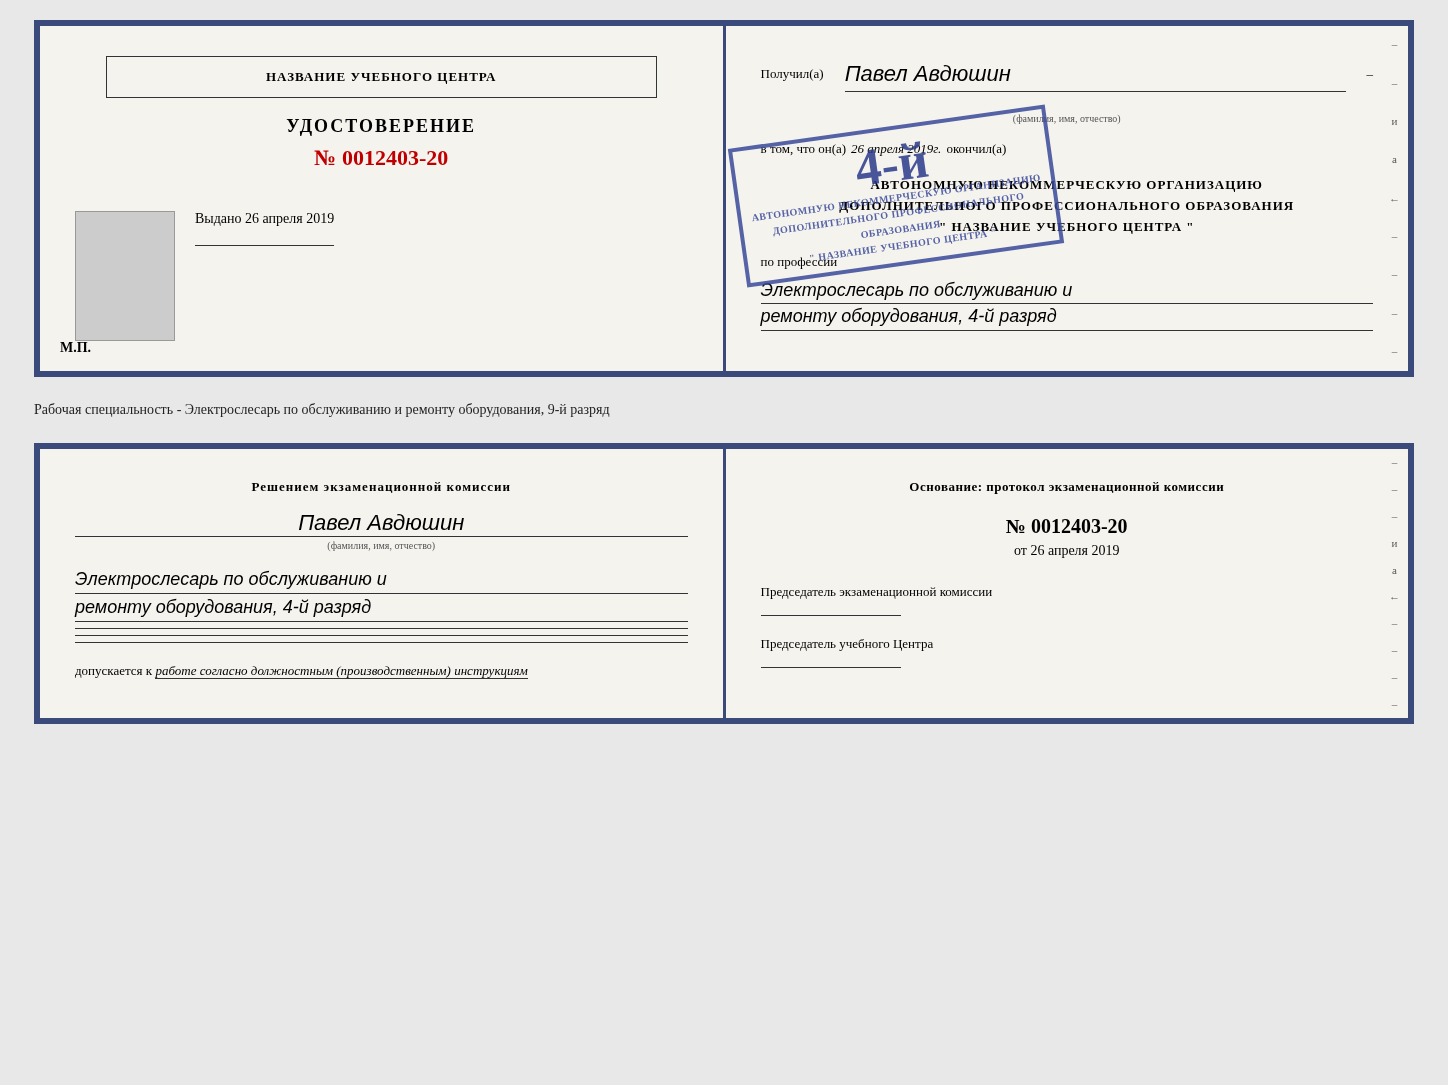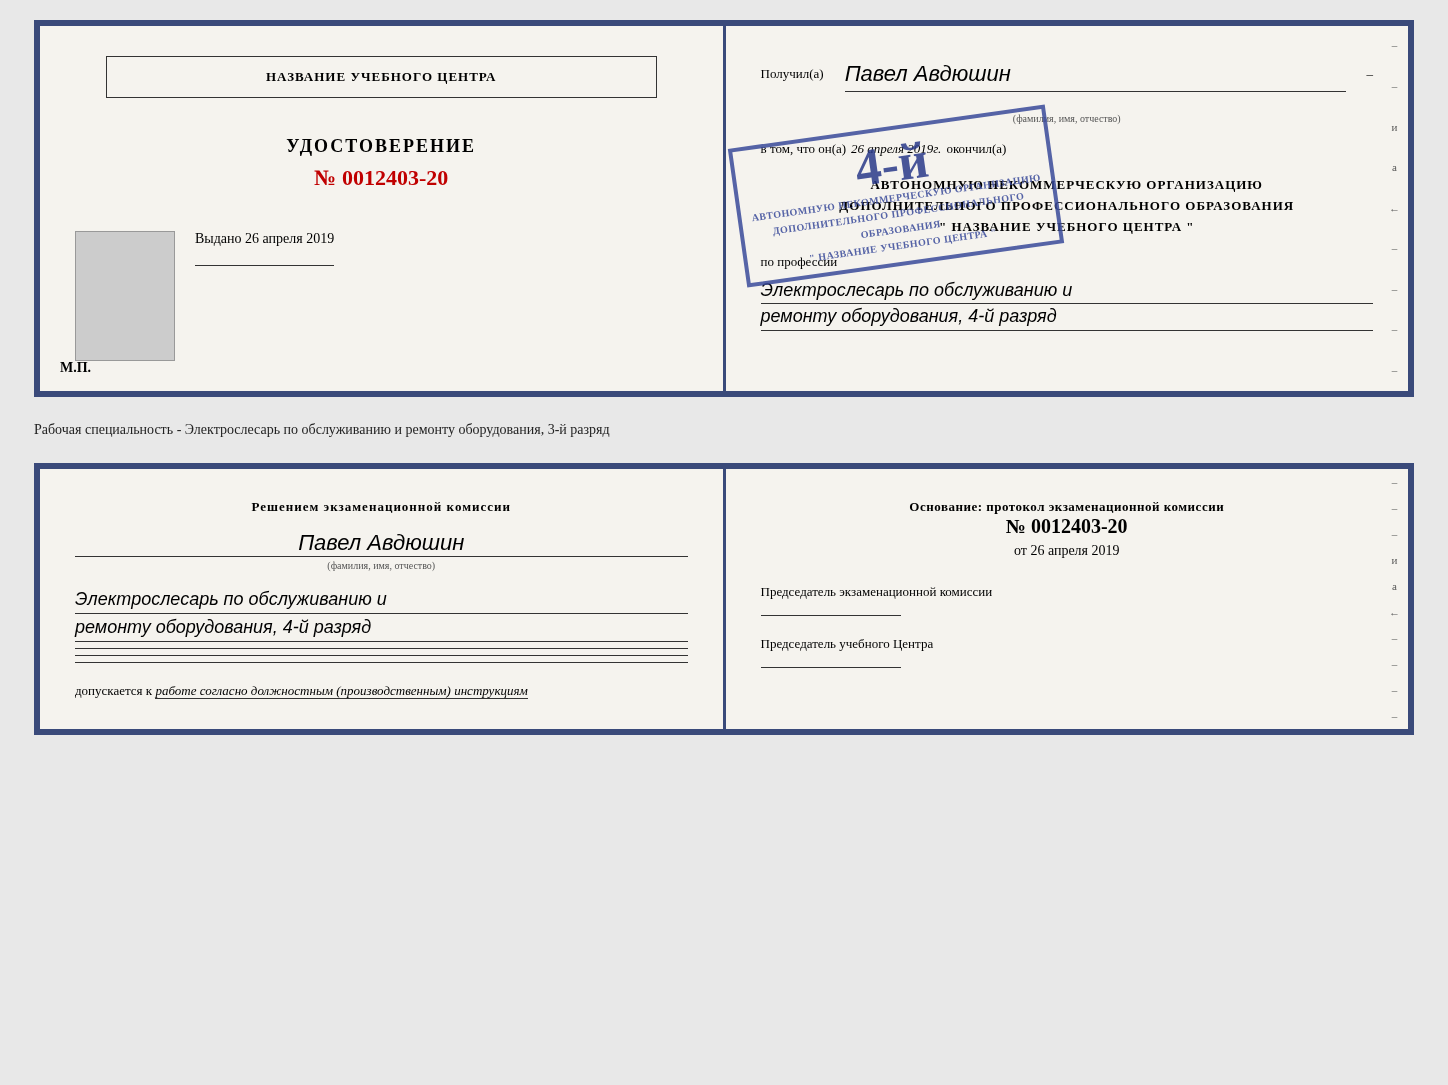--- a/index.html
+++ b/index.html
@@ -42,21 +42,21 @@
       justify-content: center;
     }
 
     .org-name-box {
       border: 1px solid #333;
       padding: 12px 20px;
       text-align: center;
       font-size: 13px;
       letter-spacing: 1px;
       font-weight: bold;
-      margin-bottom: 38px;
+      margin-bottom: 18px;
       width: 90%;
     }
 
     .certificate-label {
       text-align: center;
       font-size: 18px;
       font-weight: bold;
       letter-spacing: 2px;
       margin-bottom: 8px;
     }
@@ -291,20 +291,21 @@
 
     .bottom-right {
       font-size: 13px;
     }
 
     .basis-title {
       font-size: 13px;
       font-weight: bold;
       text-align: center;
       letter-spacing: 0.5px;
+      margin-bottom: 20px;
     }
 
     .protocol-number {
       font-size: 20px;
       font-weight: bold;
       text-align: center;
       margin-bottom: 5px;
     }
 
     .protocol-date {
@@ -398,21 +399,21 @@
       <span>а</span>
       <span>←</span>
       <span>–</span>
       <span>–</span>
       <span>–</span>
       <span>–</span>
     </div>
   </div>
 </div>
 
-<div class="separator-text">Рабочая специальность - Электрослесарь по обслуживанию и ремонту оборудования, 3-й разряд</div>
+<div class="separator-text">Рабочая специальность - Электрослесарь по обслуживанию и ремонту оборудования, 9-й разряд</div>
 
 <div class="booklet">
 
   <div class="booklet-left bottom-left">
     <div class="decision-title">Решением экзаменационной комиссии</div>
 
     <div class="person-name-large">Павел Авдюшин</div>
     <div class="hint-small">(фамилия, имя, отчество)</div>
 
 

